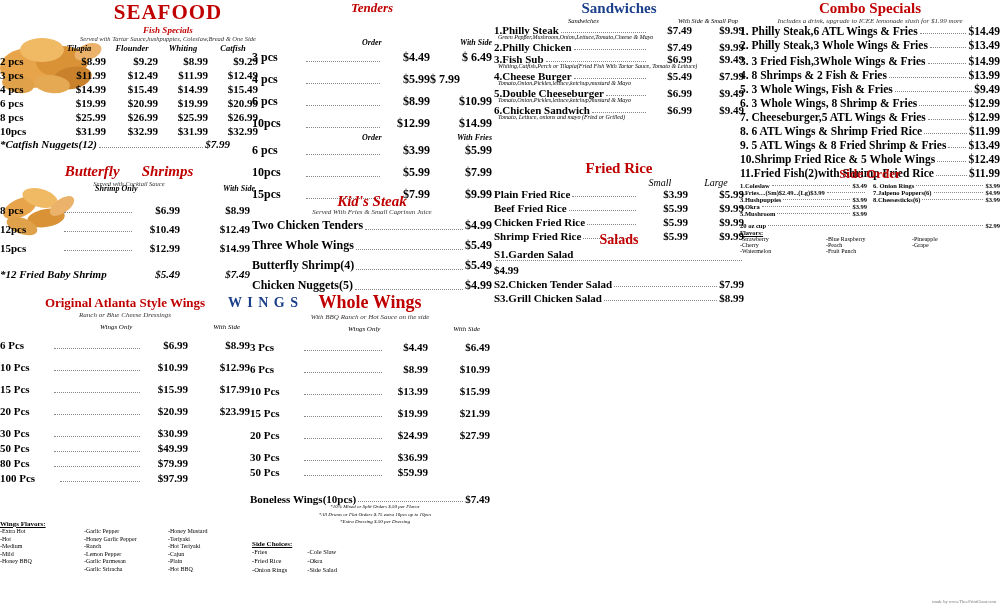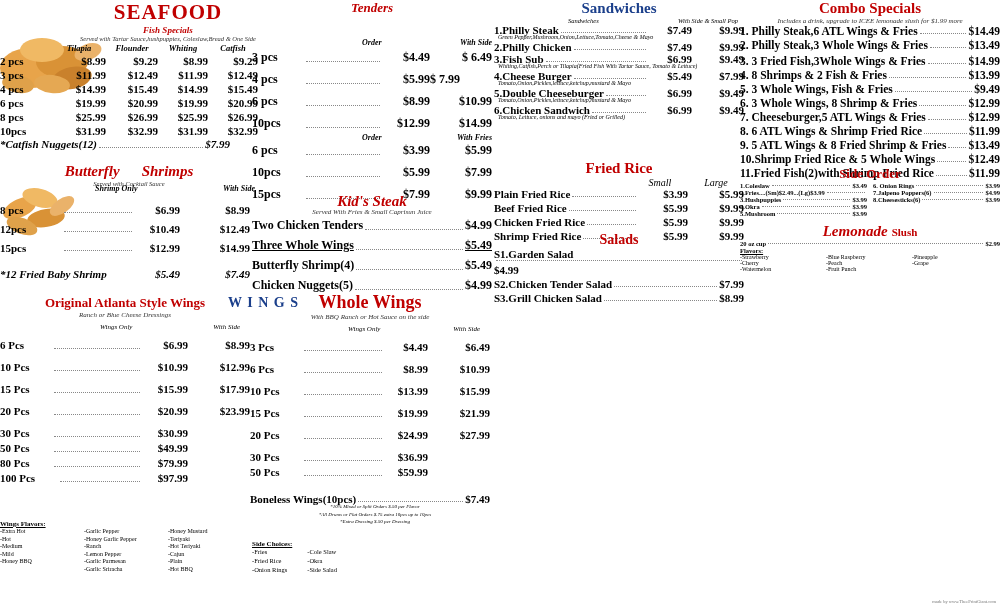--- a/index.html
+++ b/index.html
@@ -283,21 +283,21 @@
   </div>
 
   <div style="position:absolute;left:0;top:193px;width:240px;text-align:center;font-size:15px;color:#c00000;font-weight:bold;font-style:italic;">Kid's Steak</div>
   <div style="position:absolute;left:0;top:208px;width:240px;" class="sub">Served With Fries &amp; Small Caprisun Juice</div>
   <div style="position:absolute;left:0px;top:218px;width:240px;font-size:12px;font-weight:bold;">
     <div style="display:flex;margin-bottom:5px;">
       <span>Two Chicken Tenders</span>
       <span class="dots"></span>
       <span>$4.99</span>
     </div>
-    <div style="display:flex;margin-bottom:5px;text-decoration:underline;">
+    <div style="display:flex;margin-bottom:5px;">
       <span>Three Whole Wings</span>
       <span class="dots"></span>
       <span>$5.49</span>
     </div>
     <div style="display:flex;margin-bottom:5px;">
       <span>Butterfly Shrimp(4)</span>
       <span class="dots"></span>
       <span>$5.49</span>
     </div>
     <div style="display:flex;margin-bottom:5px;">
@@ -532,24 +532,20 @@
       <div style="display:flex">
         <span>8.Cheesesticks(6)</span>
         <span class="dots"></span>
           <span>$3.99</span>
       </div>
     </div>
   </div>
 </div>
 
 <div class="sec" id="lemonade">
-  <div style="text-align:center;">
-    <span style="font-size:15px;color:#c00000;font-weight:bold;font-style:italic;">Lemonade</span>
-    <span style="font-size:11px;color:#c00000;font-weight:bold;">Slush</span>
-  </div>
   <div style="display:flex;font-size:6.5px;font-weight:bold;">
     <span>20 oz cup</span>
     <span class="dots"></span>
     <span>$2.99</span>
   </div>
   <div style="font-size:6.5px;font-weight:bold;text-decoration:underline;">Flavors:</div>
   <div style="display:flex;font-size:6px;">
     <div style="width:86px">
       <div>-Strawberry</div>
       <div>-Cherry</div>

